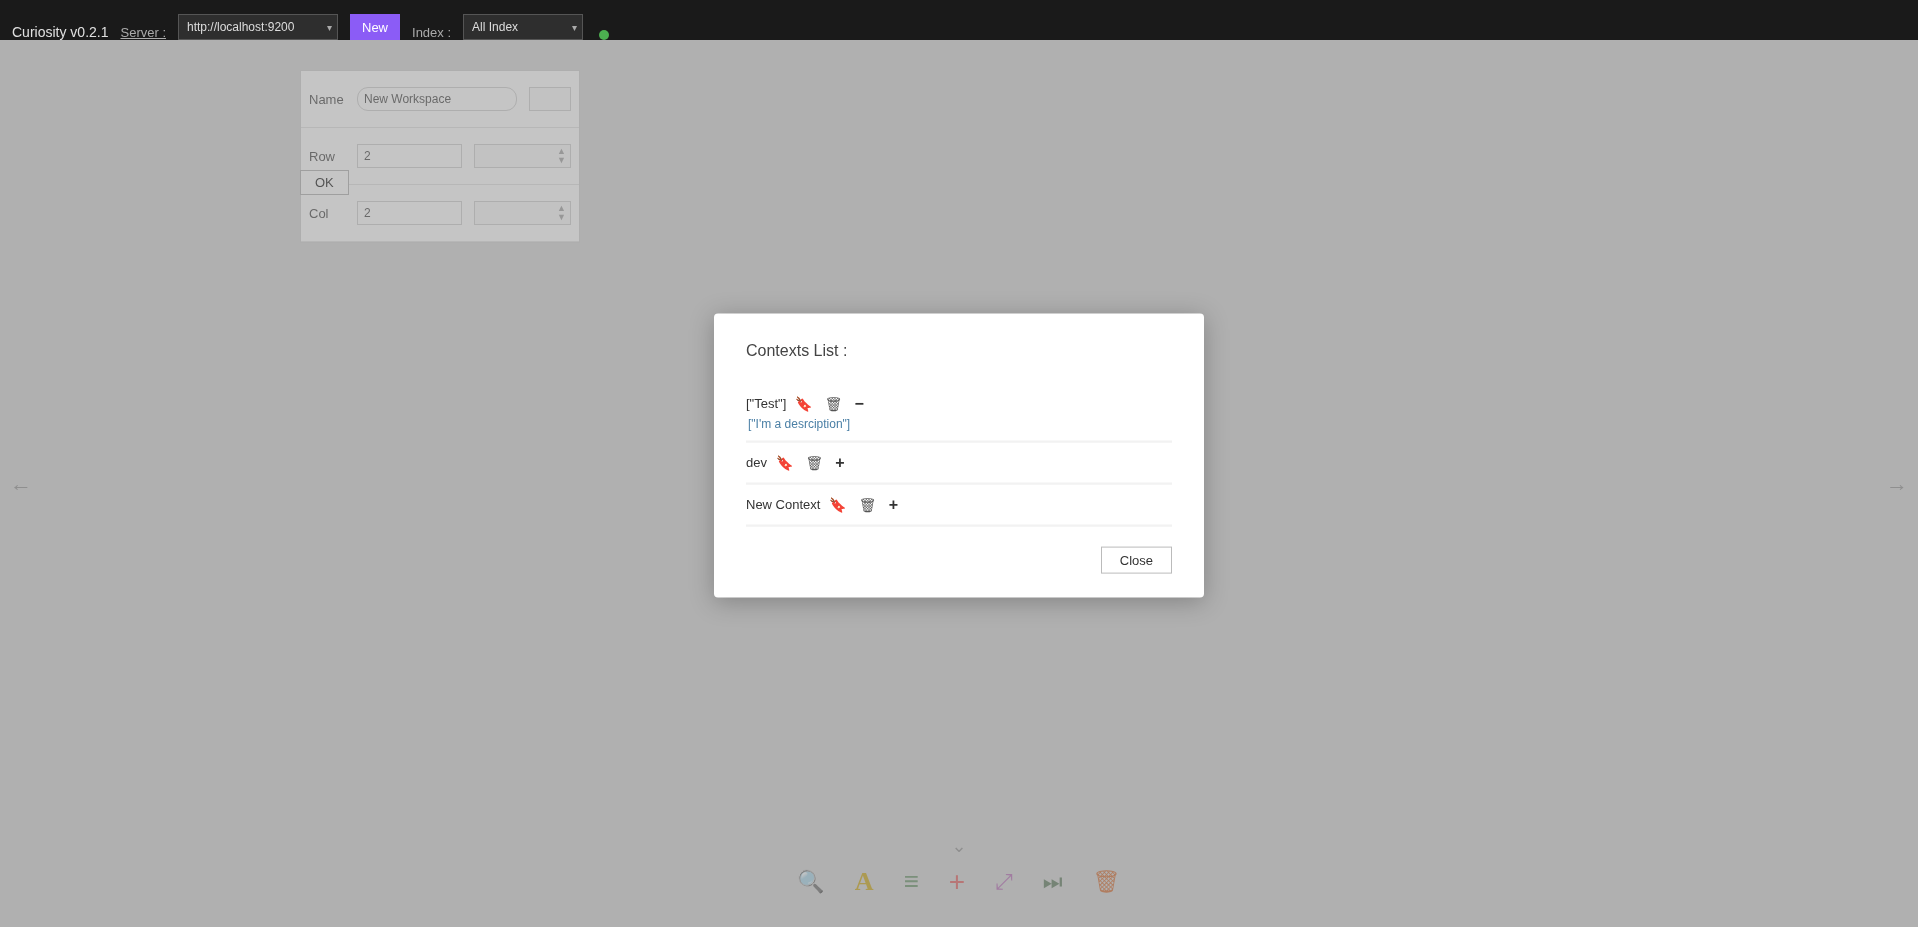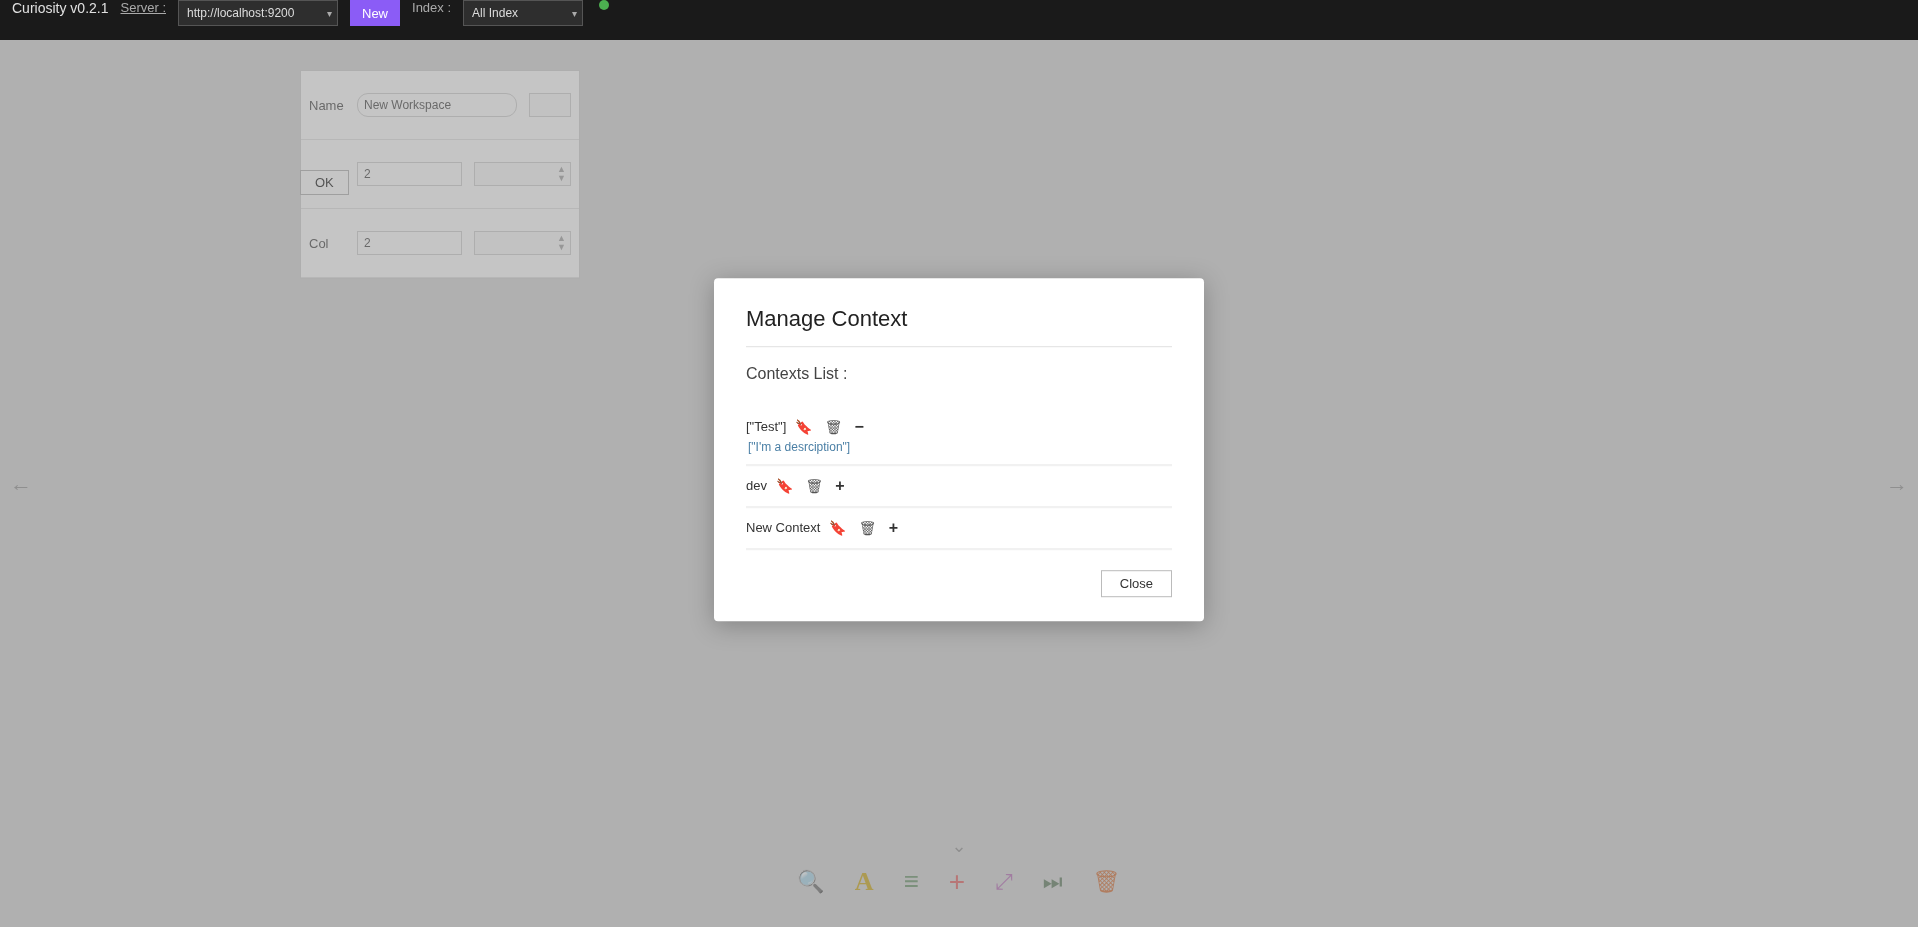--- a/index.html
+++ b/index.html
@@ -9,21 +9,21 @@
       background: #c8c8c8;
       width: 1918px;
       height: 927px;
       overflow: hidden;
       position: relative;
     }
 
     
     .topbar {
       display: flex;
-      align-items: flex-start;
+      align-items: flex-end;
       background: #1a1a1a;
       height: 40px;
       padding: 0 12px;
       gap: 12px;
       position: relative;
       z-index: 1;
     }
     .topbar-brand {
       color: #e0e0e0;
       font-size: 14px;
@@ -103,21 +103,21 @@
       top: 40px;
       left: 0;
       right: 0;
       bottom: 0;
       background: #d0d0d0;
     }
     .workspace-form-row {
       display: flex;
       align-items: center;
       border-bottom: 1px solid #e0e0e0;
-      padding: 22px 8px;
+      padding: 16px 8px;
       gap: 8px;
     }
     .workspace-form-label {
       color: #333;
       font-size: 13px;
       width: 40px;
       flex-shrink: 0;
     }
     .workspace-form-input {
       border: 1px solid #ccc;
@@ -333,21 +333,20 @@
     <span class="toolbar-icon" style="color:#5b8a5b; font-size:26px;">≡</span>
     <span class="toolbar-icon" style="color:#e05050; font-size:28px; font-weight:300; line-height:1;">+</span>
     <span class="toolbar-icon" style="color:#b060b0; font-size:22px;">⤢</span>
     <span class="toolbar-icon" style="color:#507050; font-size:22px;">⏭</span>
     <span class="toolbar-icon" style="color:#d06020; font-size:22px;">🗑</span>
   </div>
 
   <div class="overlay"></div>
 
   <div class="modal">
-    <div class="modal-title">Manage Context</div>
     <div class="modal-section-label">Contexts List :</div>
 
     <div class="context-item">
       <div class="context-item-row">
         <span class="context-name">["Test"]</span>
         <button class="icon-btn gold" title="bookmark">🔖</button>
         <button class="icon-btn" title="delete" style="color:#555;">🗑</button>
         <button class="icon-btn red-minus" title="collapse">−</button>
       </div>
       <div class="context-desc">["I'm a desrciption"]</div>

